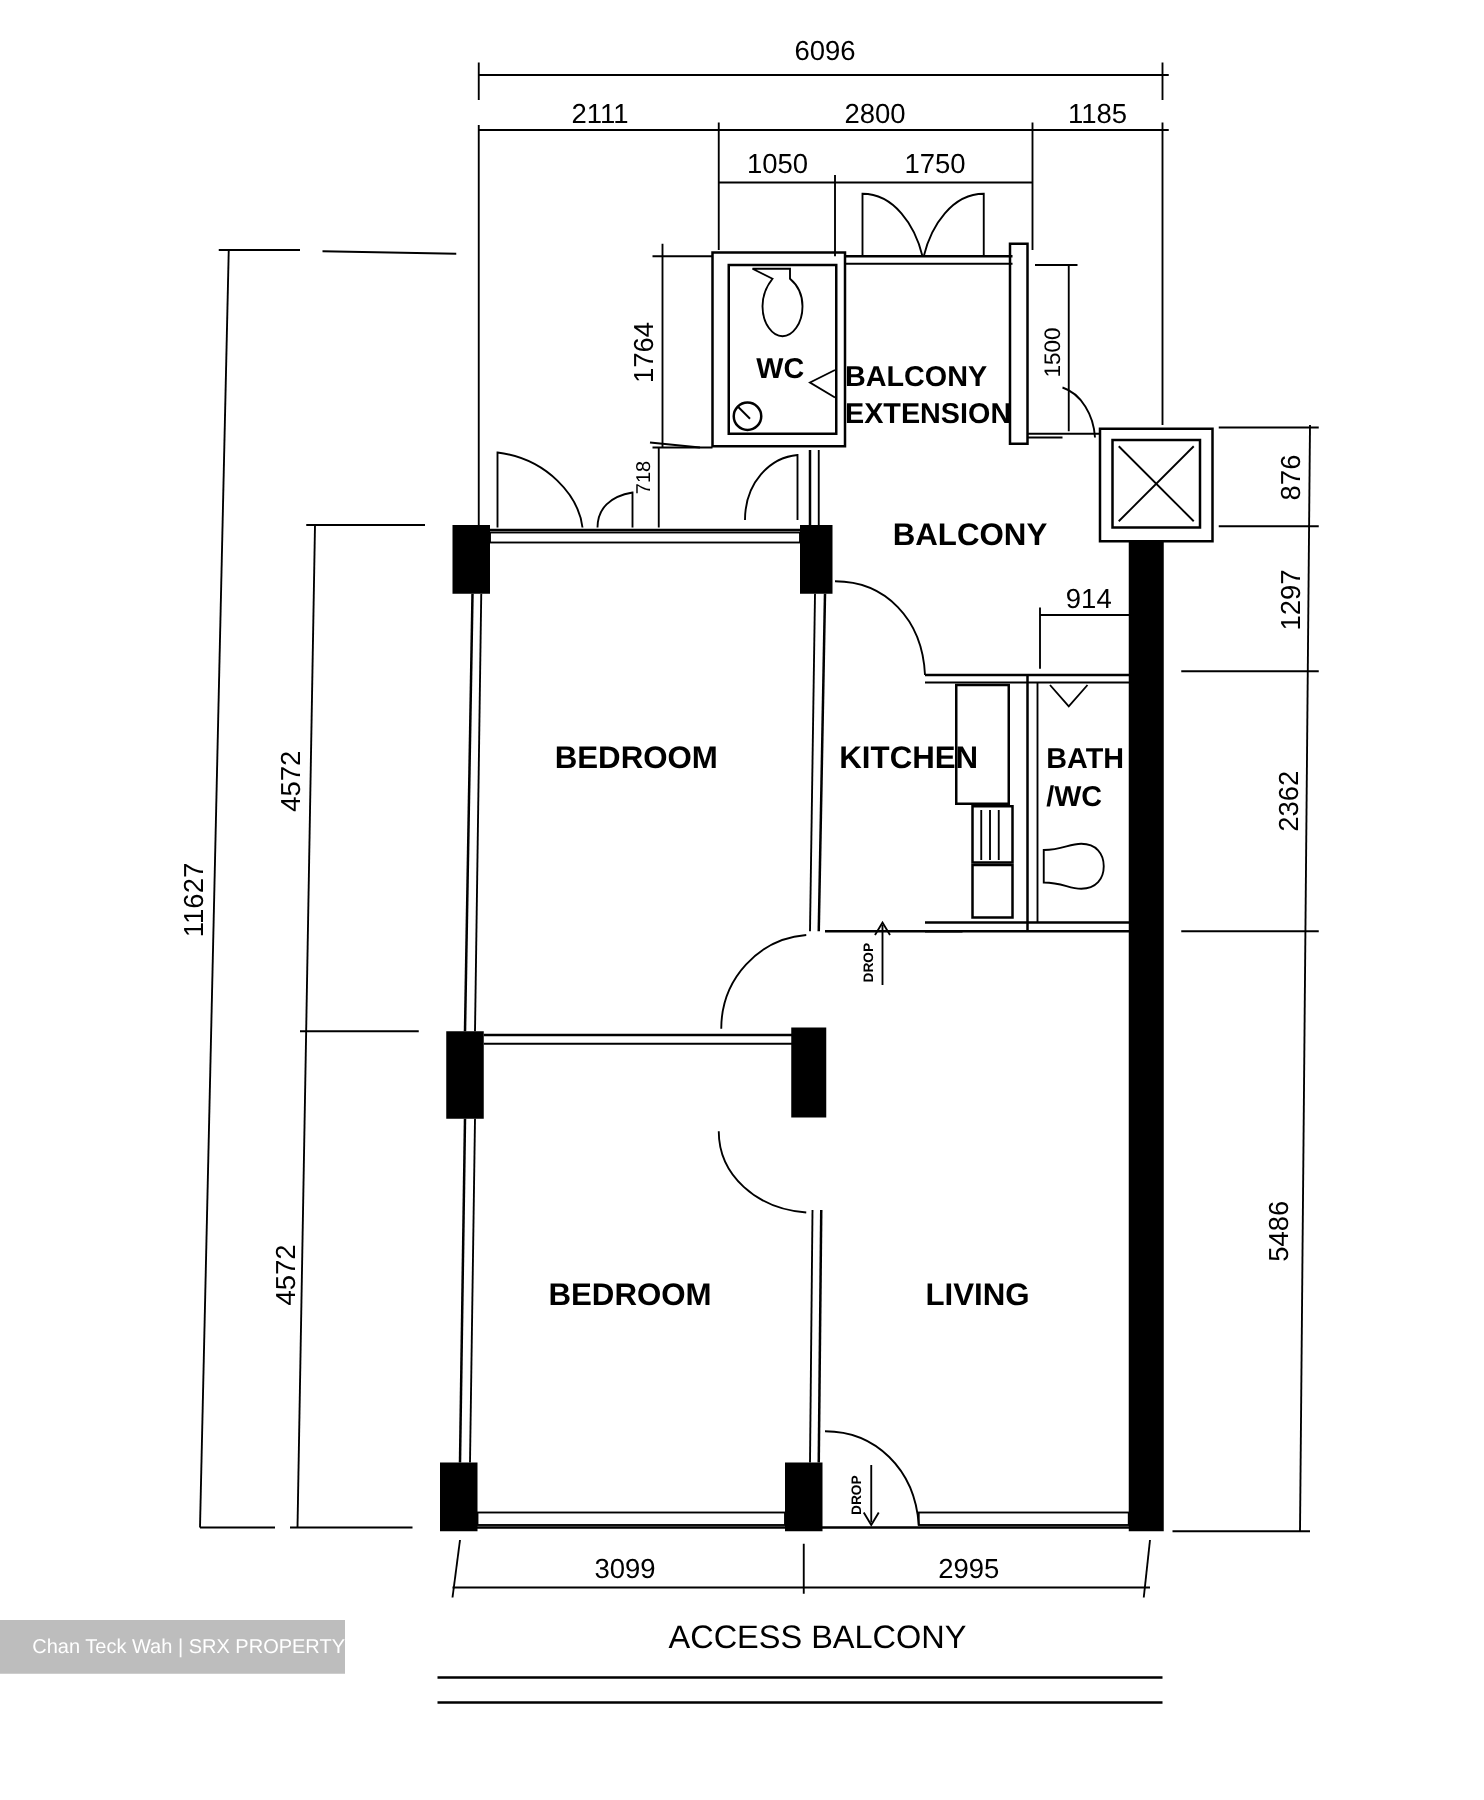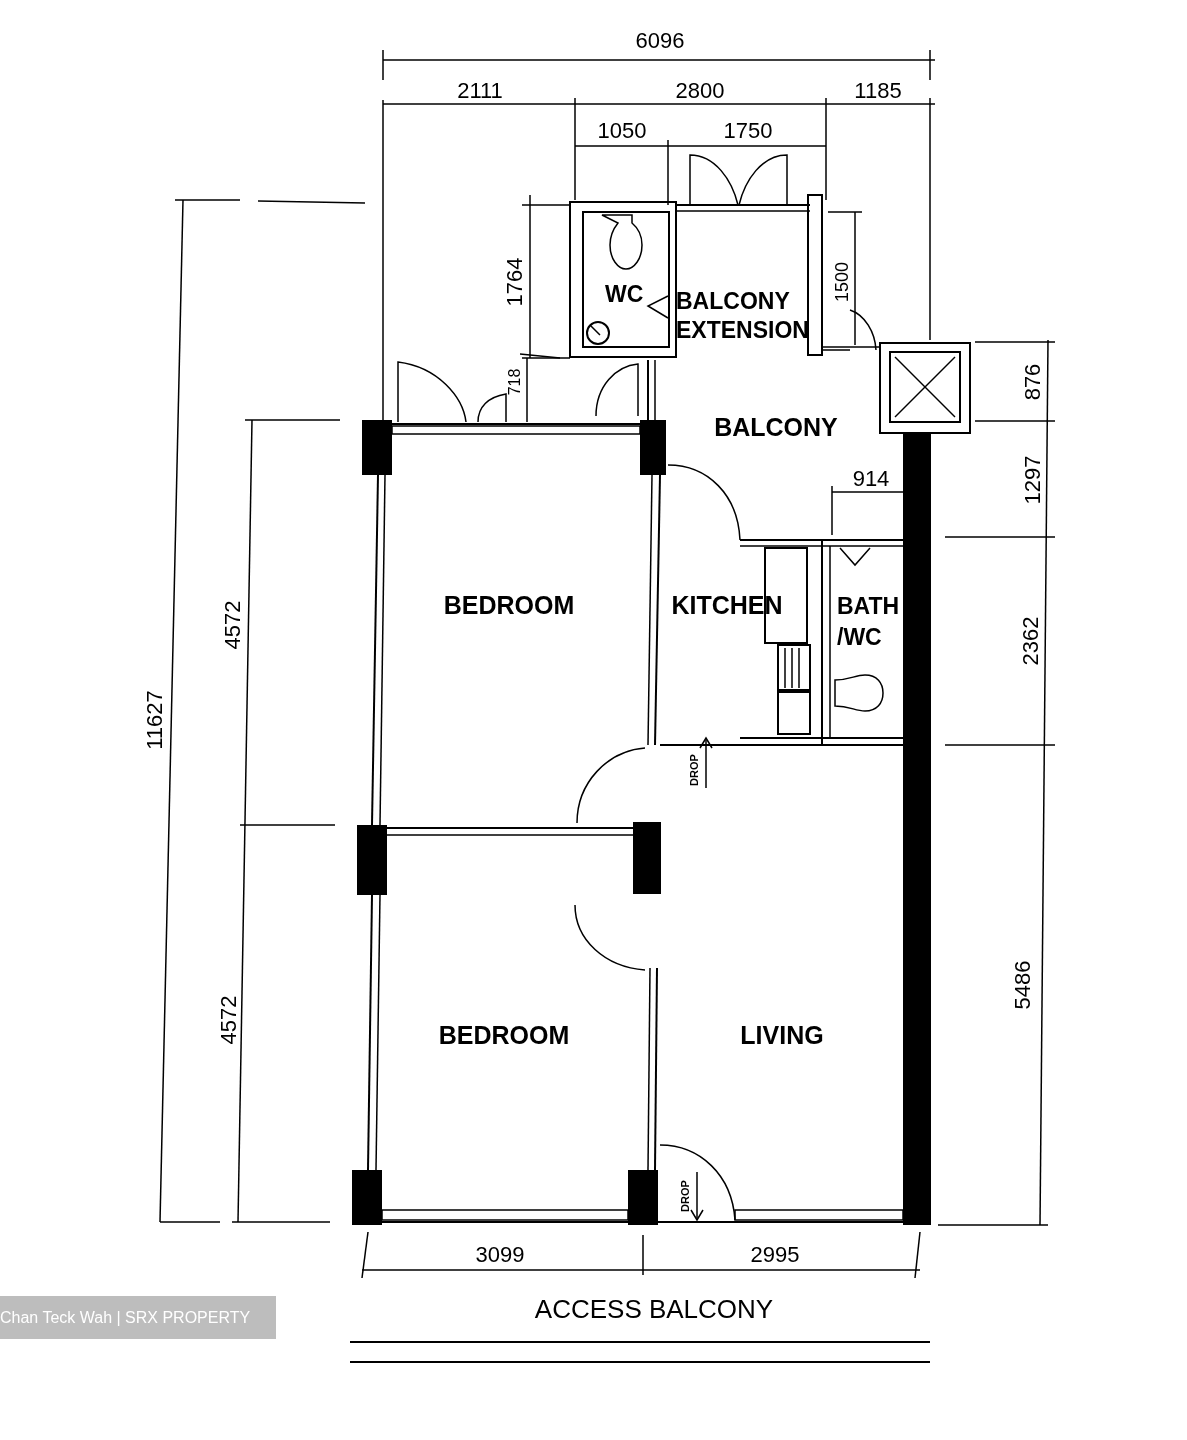--- a/index.html
+++ b/index.html
@@ -10,21 +10,21 @@
   .thin { stroke:#000; fill:none; stroke-width:1.5; }
   .win { stroke:#000; fill:#fff; stroke-width:1.5; }
   .dimtxt { font-family:"Liberation Sans", sans-serif; font-size:22px; fill:#000; font-stretch:condensed; }
   .room { font-family:"Liberation Sans", sans-serif; font-size:25px; fill:#000; font-weight:bold; }
   .room-sm { font-family:"Liberation Sans", sans-serif; font-size:23px; fill:#000; font-weight:bold; }
   .drop { font-family:"Liberation Sans", sans-serif; font-size:11px; font-weight:bold; fill:#000; }
   .access { font-family:"Liberation Sans", sans-serif; font-size:26px; fill:#000; }
   .watermark {
     position:absolute; left:0; top:1296px; width:276px; height:43px;
     background:#bdbdbd; color:#ffffff; font-family:"Liberation Sans", sans-serif;
-    font-size:16px; line-height:43px; box-sizing:border-box;
+    font-size:16px; line-height:43px; padding-left:10px; box-sizing:border-box;text-align:right;
   }
 </style>
 </head>
 <body>
 
 <svg id="plan" viewBox="0 0 1187 1440" xmlns="http://www.w3.org/2000/svg">
 
   <g>
     <line class="thin" x1="383" y1="60" x2="935" y2="60"></line>
     <line class="thin" x1="383" y1="50" x2="383" y2="80"></line>

